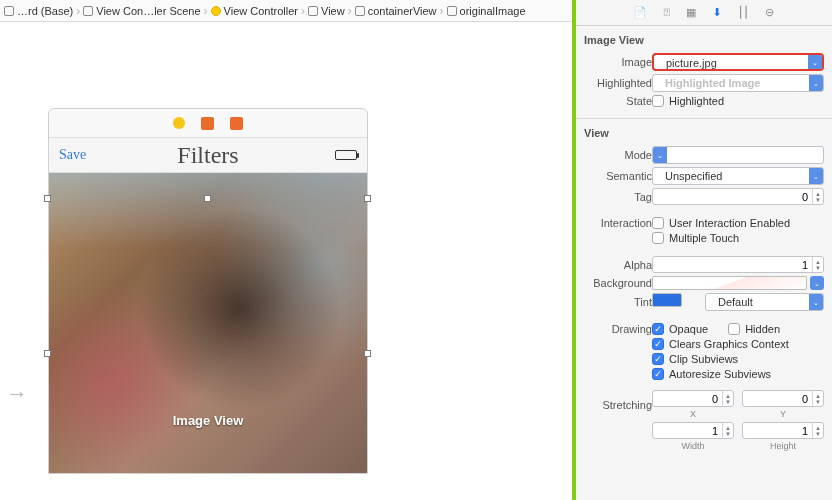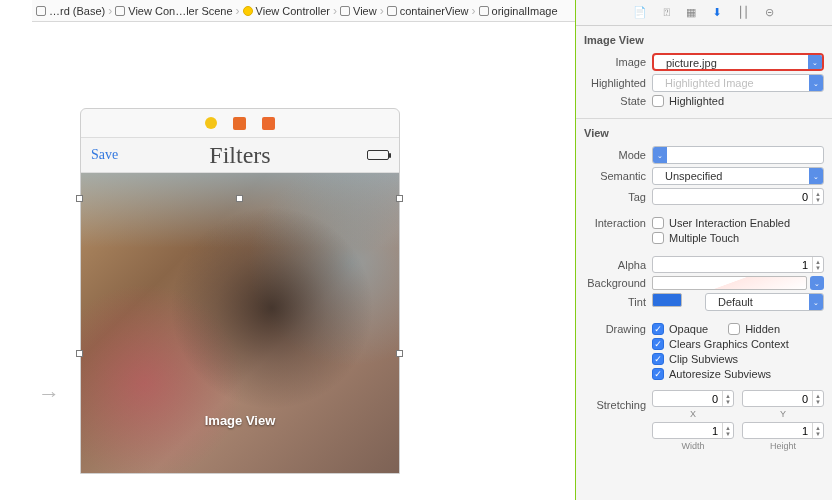--- a/index.html
+++ b/index.html
@@ -1,18 +1,18 @@
 <!DOCTYPE html>
 <html><head>
 <meta charset="utf-8">
 <style>
 * { box-sizing: border-box; margin: 0; padding: 0; font-family: -apple-system, "Helvetica Neue", Arial, sans-serif; }
 body { width: 832px; height: 500px; background: #fff; display: flex; overflow: hidden; font-size: 11px; color: #333; }
 
-.left { flex: 1; position: relative; border-right: 1px solid #84cc16; margin-left: 32px; }
+.left { flex: 1; position: relative; border-right: 4px solid #84cc16; }
 .right { width: 256px; background: #f5f5f5; display: flex; flex-direction: column; }
 
 
 .crumb { height: 22px; display: flex; align-items: center; border-bottom: 1px solid #d8d8d8; background: #fafafa; white-space: nowrap; overflow: hidden; padding: 0 4px; }
 .crumb-item { display: flex; align-items: center; gap: 3px; color: #333; cursor: default; }
 .sqico { width: 10px; height: 10px; border: 1px solid #888; display: inline-block; border-radius: 2px; }
 .sqico.yellow { background: #ffcc00; border-color: #e0b000; border-radius: 50%; }
 .sep { margin: 0 3px; color: #bbb; font-size: 12px; }
 
 
@@ -39,26 +39,26 @@
 .h-tl { left: 44px; top: 195px; } .h-tm { left: 204px; top: 195px; } .h-tr { left: 364px; top: 195px; }
 .h-ml { left: 44px; top: 350px; } .h-mr { left: 364px; top: 350px; }
 
 
 .tabrow { height: 26px; display: flex; align-items: center; justify-content: center; gap: 16px; border-bottom: 1px solid #d0d0d0; }
 .tabrow span { color: #8a8a8a; }
 .tabrow span.active { color: #1a73e8; }
 .sect { border-bottom: 1px solid #d8d8d8; padding: 4px 0 8px 0; }
 .sect-h { font-weight: 600; font-size: 11px; color: #555; padding: 4px 8px; }
 .row { display: flex; align-items: center; margin: 3px 0; }
-.lbl { width: 76px; text-align: right; padding-right: 6px; color: #555; }
+.lbl { width: 76px; text-align: right; color: #555; }
 .ctl { flex: 1; padding-right: 8px; }
 .combo { display: flex; height: 18px; border: 1px solid #bfc3c8; border-radius: 3px; background: #fff; overflow: hidden; width: 100%; }
 .combo.hl { border: 2px solid #e03a2f; border-radius: 4px; }
 .combo-text { flex: 1; padding: 1px 12px; line-height: 15px; color: #333; }
-.combo-text.ph { color: #bfbfbf; }
+.combo-text.ph { color: #bfbfbf; font-weight: bold; }
 .combo-arrow { width: 14px; background: #5a8fe8; color: #fff; display: flex; align-items: center; justify-content: center; font-size: 7px; line-height: 1; }
 .spin { display: flex; height: 17px; border: 1px solid #c2c4c8; border-radius: 3px; background: #fff; }
 .spin input { flex: 1; border: 0; text-align: right; padding: 0 4px; font-size: 11px; width: 10px; background: transparent; }
 .spin .ud { width: 11px; border-left: 1px solid #d5d5d5; display: flex; flex-direction: column; font-size: 6px; color: #7a7a7a; align-items: center; justify-content: center; line-height: 6px; }
 .cb { display: flex; align-items: center; gap: 5px; color: #333; }
 .chk { width: 12px; height: 12px; border: 1px solid #a8a8a8; border-radius: 3px; background: #fff; display: inline-flex; align-items: center; justify-content: center; font-size: 9px; color: #fff; }
 .chk.on { background: #3b82f6; border-color: #2a6fe0; }
 .swatch { flex: 1; height: 14px; border: 1px solid #bbb; border-radius: 2px; margin-right: 3px; }
 .swatch.white { background: linear-gradient(160deg, #fff 50%, #ffe9e6 51%, #fff 100%); }
 .swatch.blue { background: #2a6fe0; width: 30px; flex: none; }

